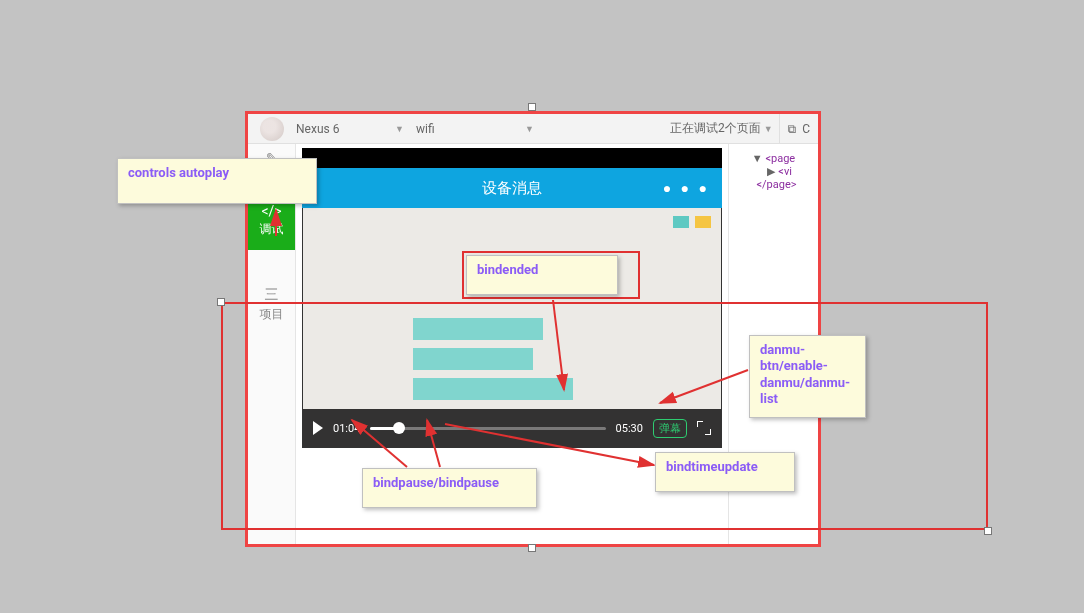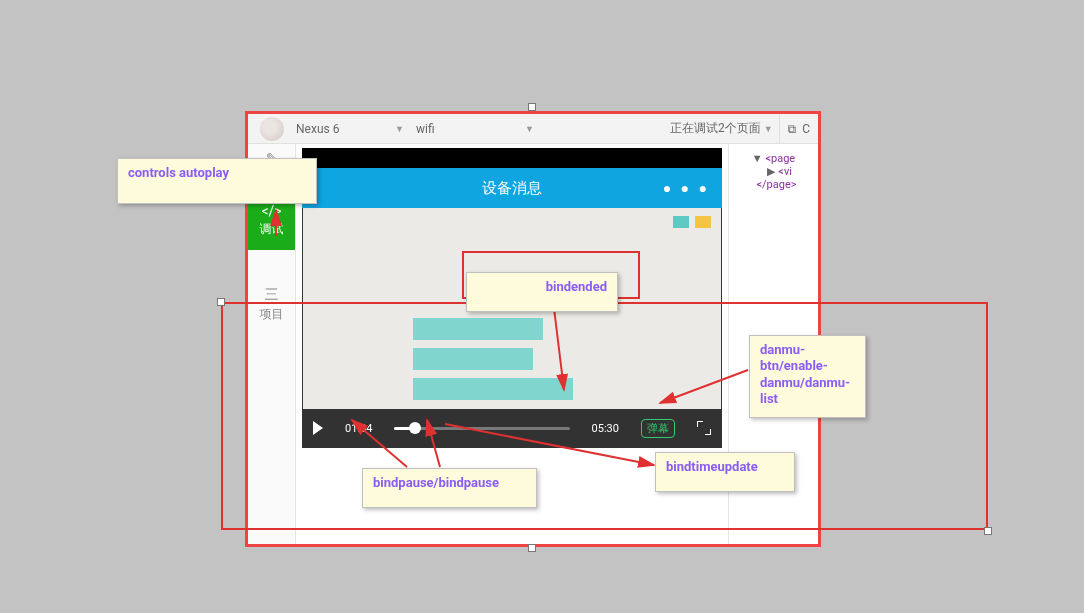--- a/index.html
+++ b/index.html
@@ -142,21 +142,21 @@
   .controls {
     position: absolute;
     left: 0; right: 0; bottom: 0;
     height: 38px;
     background: rgba(10,10,10,0.82);
     display: flex;
     align-items: center;
     color: #fff;
     font-size: 11px;
     padding: 7px 10px;
-    gap: 22px;
+    gap: 10px;
   }
   .controls .play { width: 0; height: 0; border-left: 10px solid #fff; border-top: 7px solid transparent; border-bottom: 7px solid transparent; cursor:pointer; }
   .controls .track { flex: 1; height: 3px; background: rgba(255,255,255,0.35); position: relative; border-radius: 2px; }
   .controls .track .prog { position:absolute; left:0; top:0; bottom:0; width: 12%; background:#fff; border-radius:2px; }
   .controls .track .thumb { position:absolute; left: 12%; top:50%; width:12px; height:12px; background:#fff; border-radius:50%; transform:translate(-50%,-50%); }
   .controls .danmu-btn {
     border: 1px solid #2ecc71;
     color: #2ecc71;
     border-radius: 4px;
     padding: 1px 5px;
@@ -203,21 +203,21 @@
 <div class="redbox" style="left:221px; top:302px; width:767px; height:228px;"></div>
 
 <div class="rh" style="left:217px; top:298px;"></div>
 <div class="rh" style="left:984px; top:527px;"></div>
 <div class="rh" style="left:528px; top:103px;"></div>
 <div class="rh" style="left:528px; top:544px;"></div>
 
 <div class="callout" style="left:117px; top:158px; width:200px; height:46px;">
   <span>controls autoplay</span>
 </div>
-<div class="callout" style="left:466px; top:272px; width:152px; height:40px;text-align:right;">
+<div class="callout" style="left:466px; top:255px; width:152px; height:40px;">
   <span>bindended</span>
 </div>
 <div class="callout" style="left:749px; top:335px; width:117px;">
   <span>danmu-btn/enable-danmu/danmu-list</span>
 </div>
 <div class="callout" style="left:362px; top:468px; width:175px; height:40px;">
   <span>bindpause/bindpause</span>
 </div>
 <div class="callout" style="left:655px; top:452px; width:140px; height:40px;">
   <span>bindtimeupdate</span>

